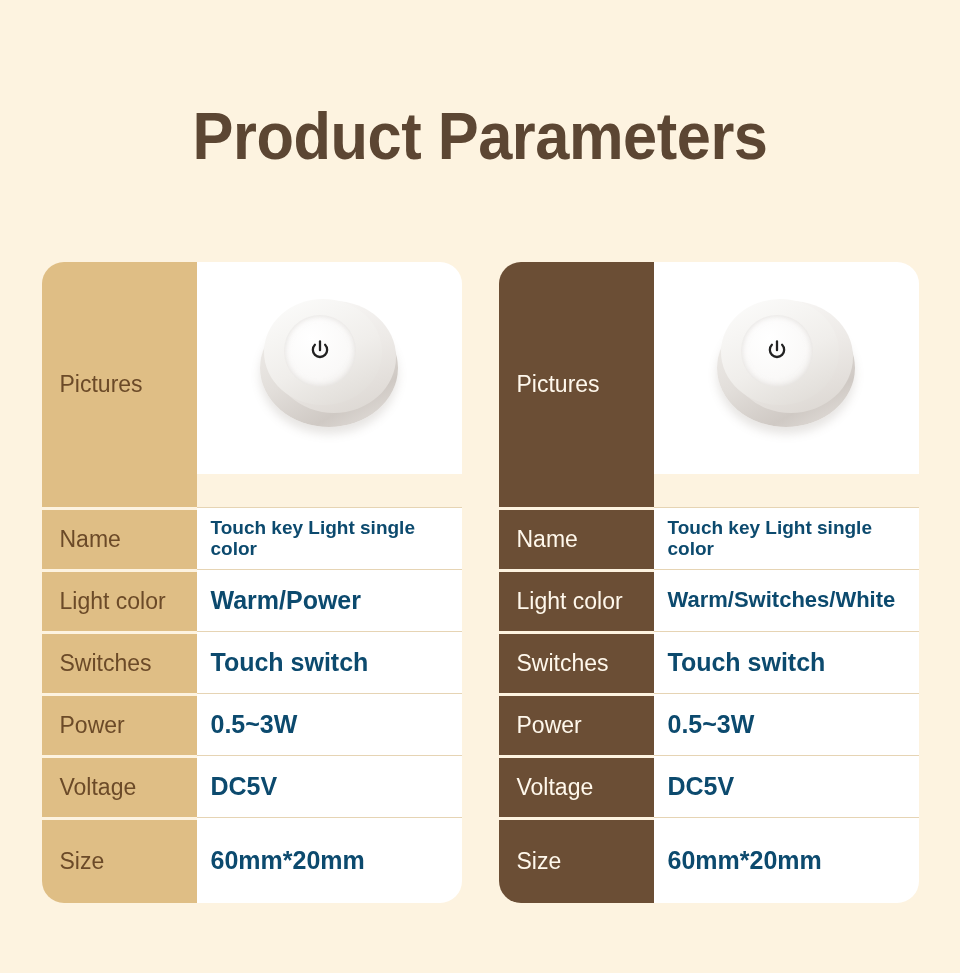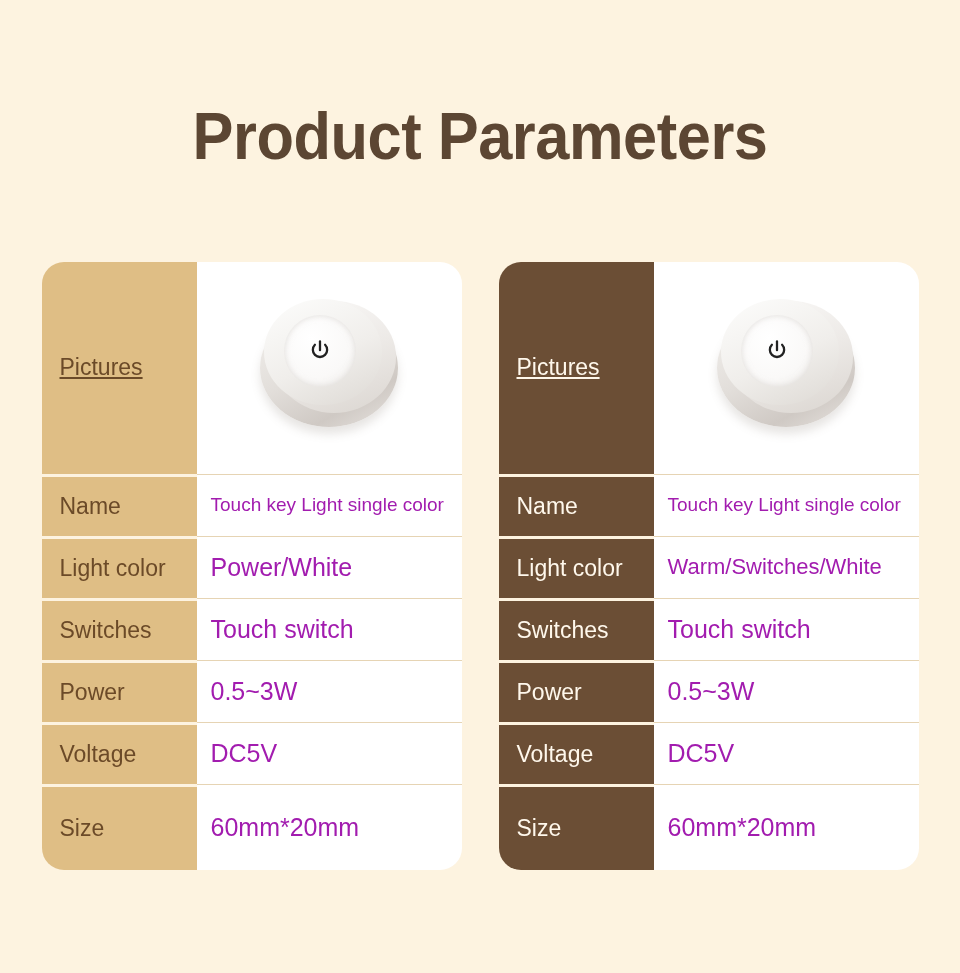--- a/index.html
+++ b/index.html
@@ -69,30 +69,31 @@
   }
 
   
   .value-cell {
     box-sizing: border-box;
     display: flex;
     align-items: center;
     padding-left: 14px;
     flex: 1 1 auto;
     background: #FFFFFF;
-    color: #a21caf;
+    color: #0c4a6e;
     font-size: 25px;
     line-height: 1.1;
     border-top: 1px solid #E6D4B4;
+    font-weight: bold;
   }
 
   .value-cell.no-top-border { border-top: none; }
 
   
-  .row.picture-row .label-cell { height: 212px; text-decoration: underline; }
+  .row.picture-row .label-cell { height: 245px; }
   .row.picture-row .value-cell {
     height: 212px;
     justify-content: center;
     padding-left: 0;
     border-top: none;
   }
 
   .row.data-row .label-cell,
   .row.data-row .value-cell { height: 62px; }
 
@@ -195,21 +196,21 @@
       </div>
     </div>
 
     <div class="row data-row">
       <div class="label-cell">Name</div>
       <div class="value-cell val-small">Touch key Light single color</div>
     </div>
 
     <div class="row data-row">
       <div class="label-cell">Light color</div>
-      <div class="value-cell">Power/White</div>
+      <div class="value-cell">Warm/Power</div>
     </div>
 
     <div class="row data-row">
       <div class="label-cell">Switches</div>
       <div class="value-cell">Touch switch</div>
     </div>
 
     <div class="row data-row">
       <div class="label-cell">Power</div>
       <div class="value-cell">0.5~3W</div>

